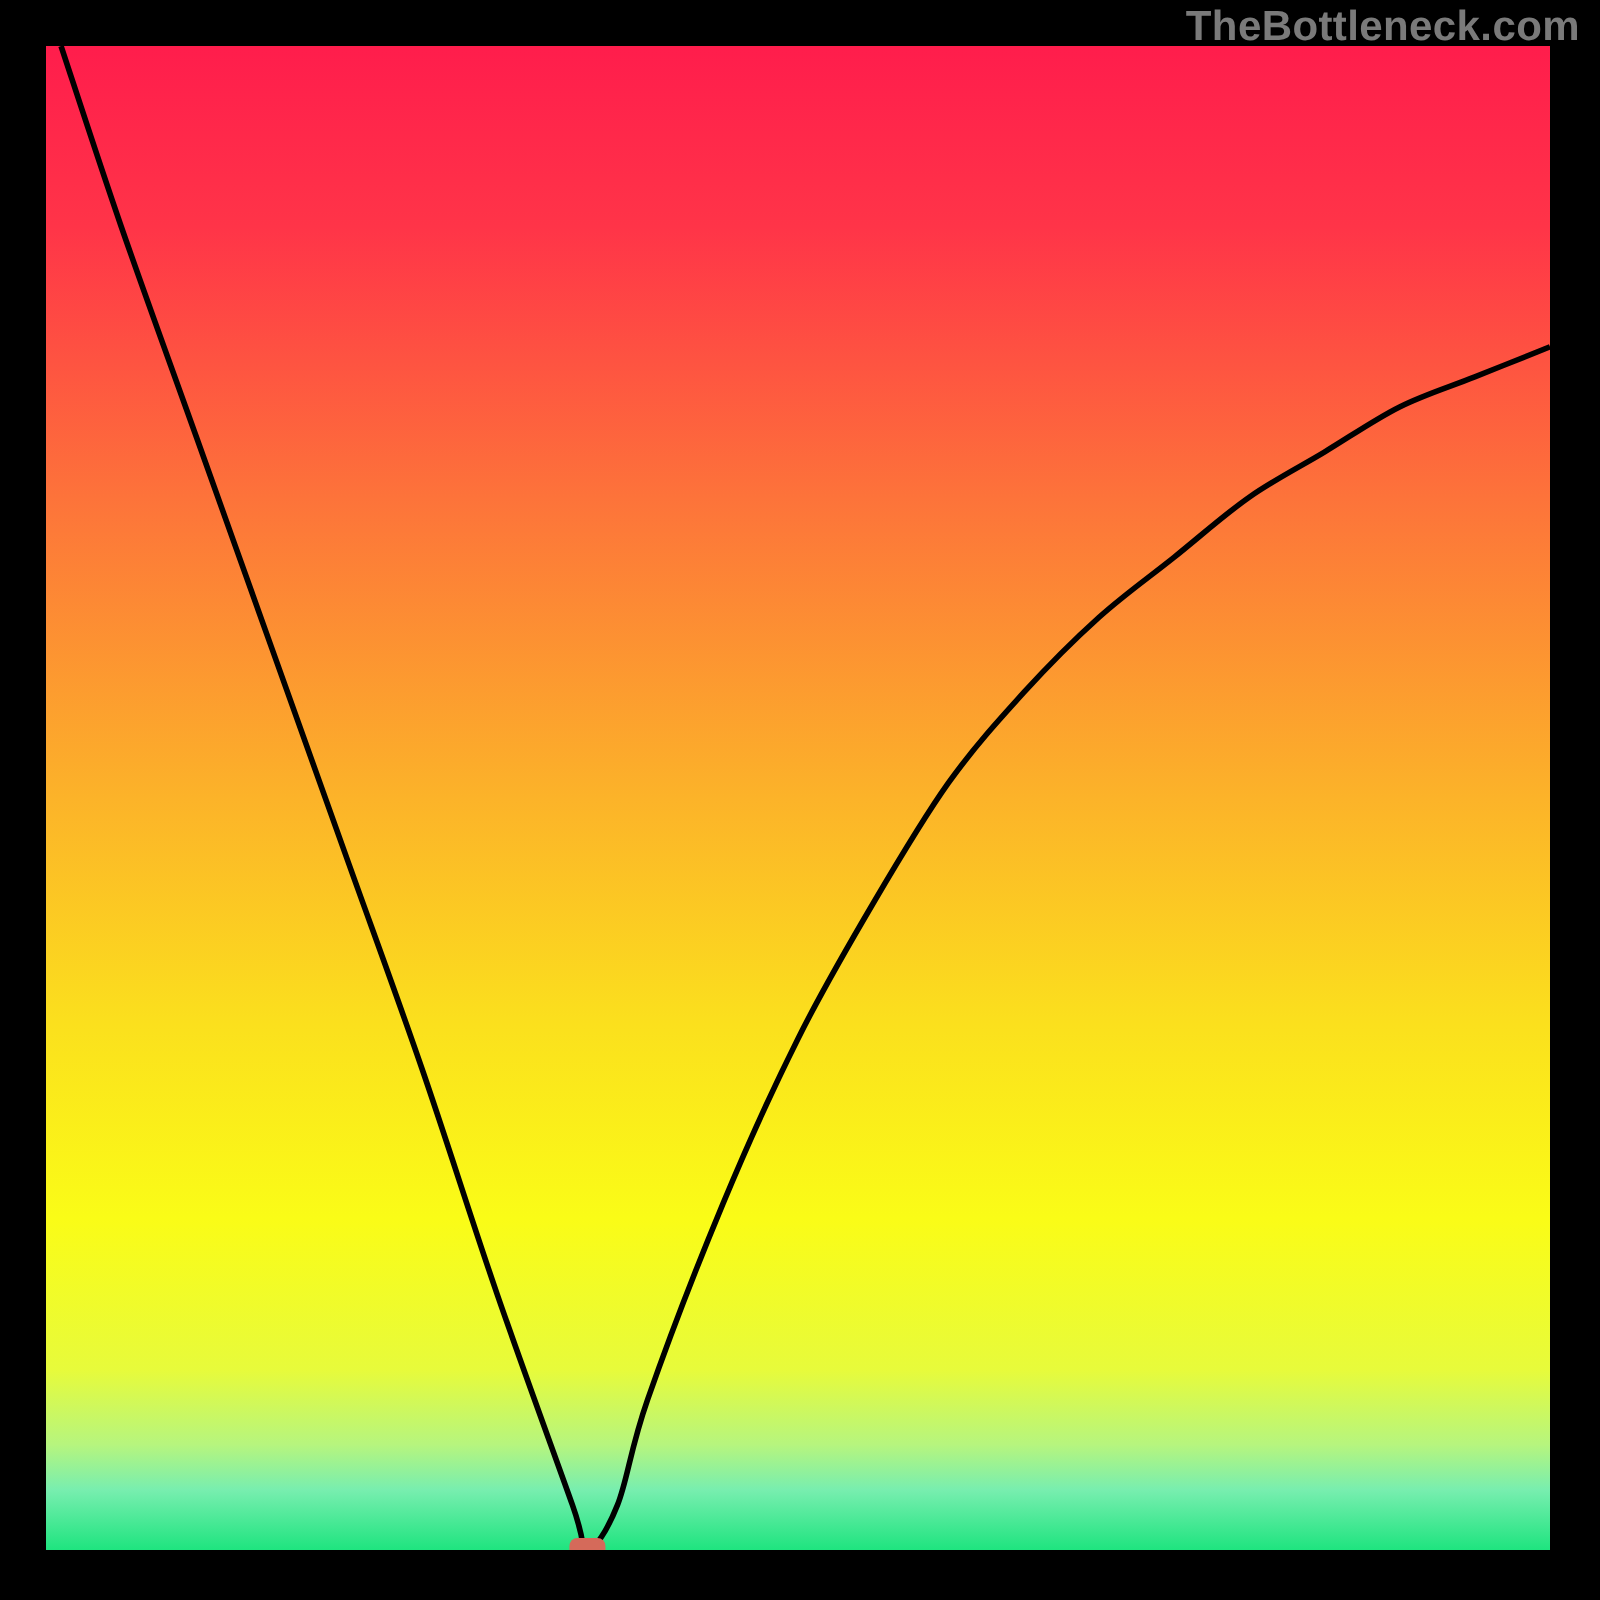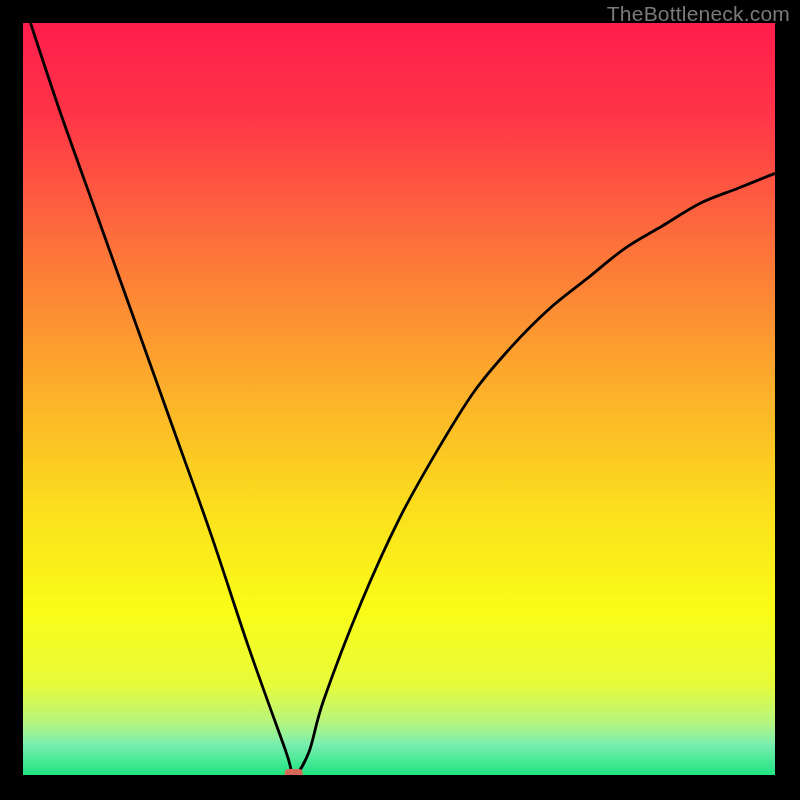--- a/index.html
+++ b/index.html
@@ -18,21 +18,21 @@
     width: 752px;
     height: 752px;
   }
   .watermark {
     position: absolute;
     top: 2px;
     right: 10px;
     color: #7a7a7a;
     font-size: 21px;
     letter-spacing: 0.2px;
-    font-weight: 400;
+    font-weight: 700;
     z-index: 5;
   }
   svg {
     display: block;
   }
 </style>
 </head>
 <body>
 
 <div class="watermark">TheBottleneck.com</div>

